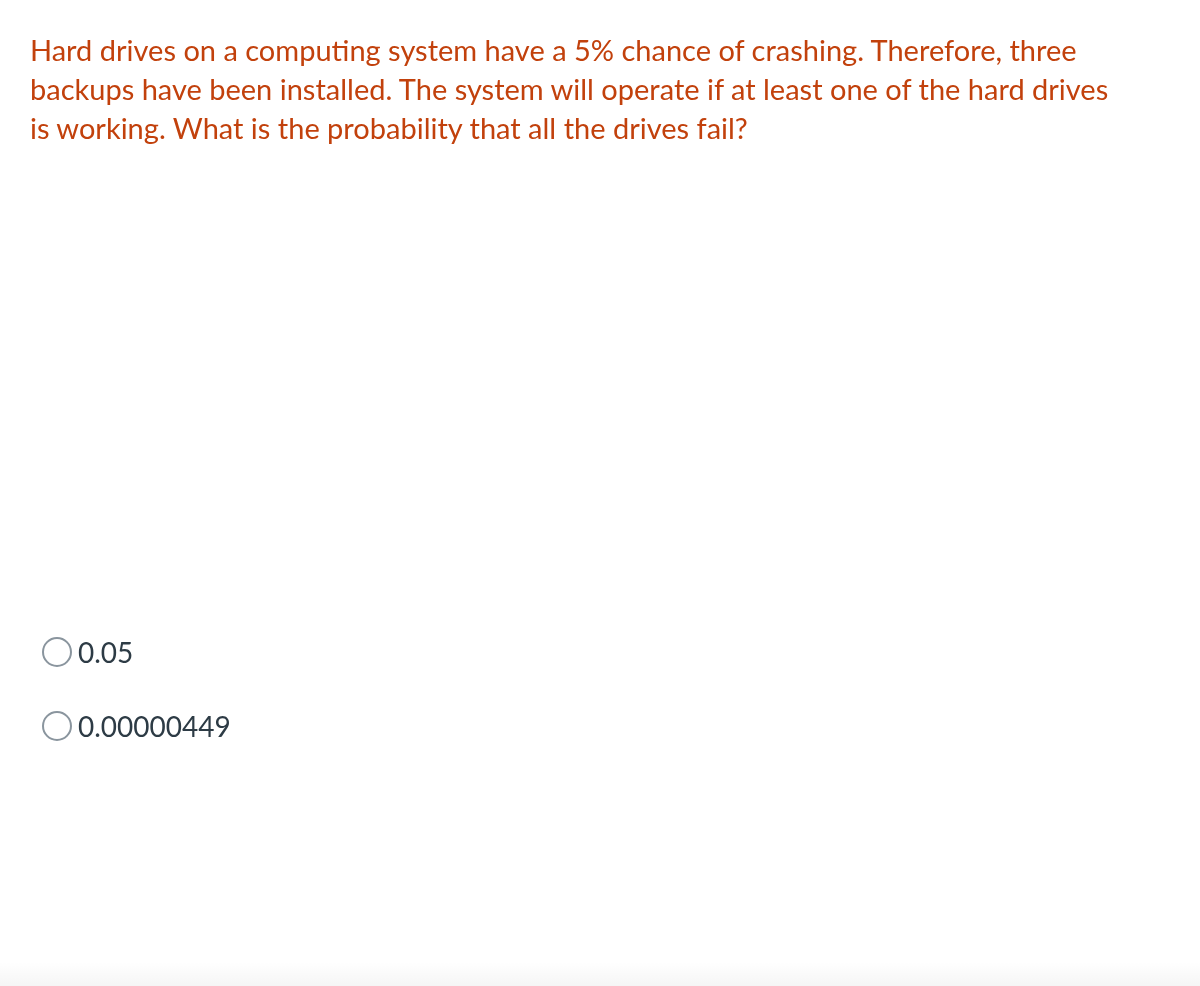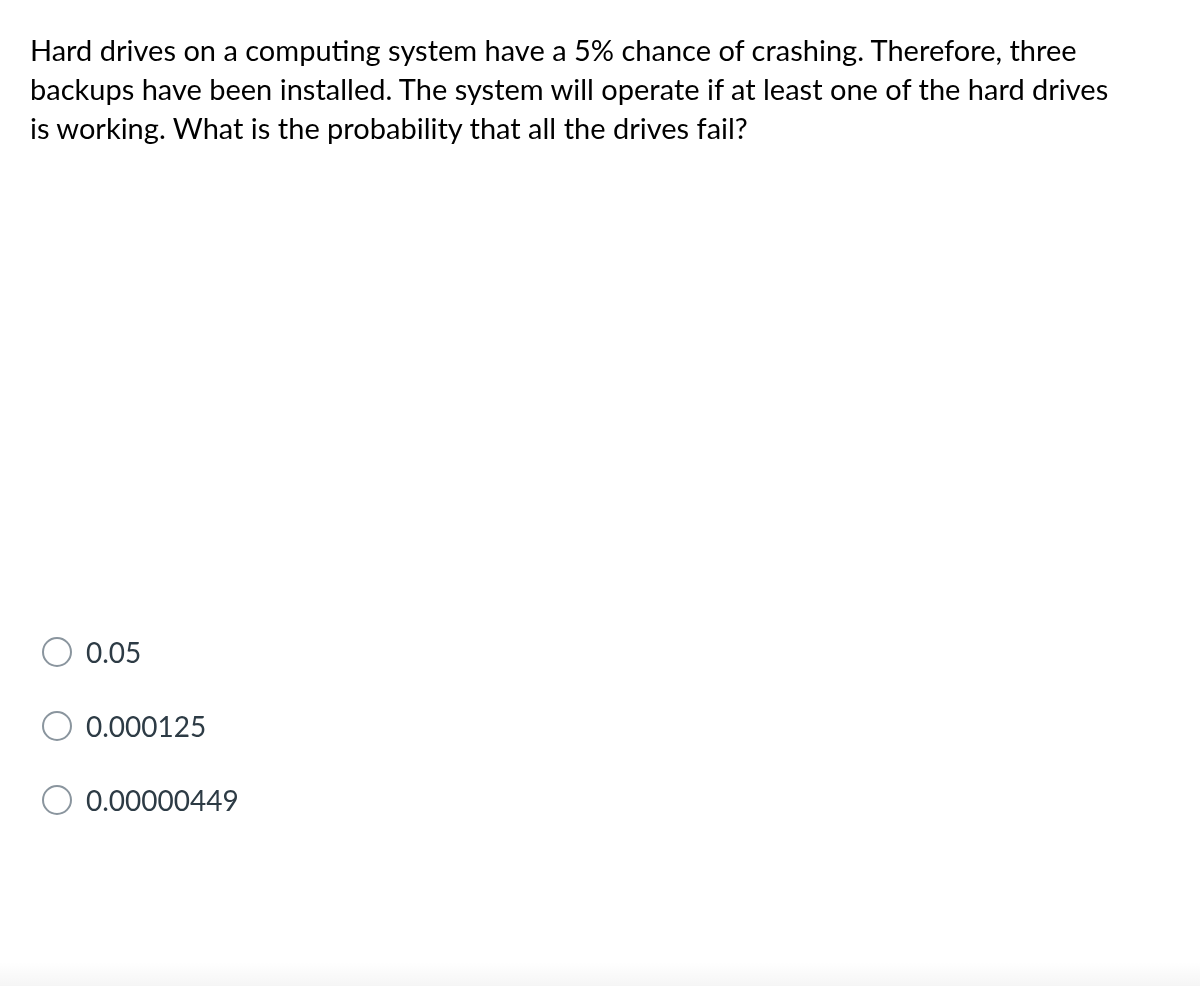--- a/index.html
+++ b/index.html
@@ -12,35 +12,35 @@
       background: #ffffff;
       width: 1200px;
       height: 986px;
       padding: 30px 30px 30px 30px;
       color: #2d3b45;
       position: relative;
     }
     .question-text {
       font-size: 29px;
       line-height: 1.35;
-      color: #000000;
+      color: #c2410c;
       font-weight: 400;
       margin-bottom: 490px;
       max-width: 1100px;
     }
     .options {
       display: flex;
       flex-direction: column;
       gap: 44px;
       padding-left: 12px;
     }
     .option-row {
       display: flex;
       align-items: center;
-      gap: 14px;
+      gap: 6px;
     }
     .radio {
       width: 30px;
       height: 30px;
       border: 2.5px solid #8a959e;
       border-radius: 50%;
       flex-shrink: 0;
       background: #ffffff;
       cursor: pointer;
     }
@@ -65,21 +65,17 @@
 
 <div class="question-text">Hard drives on a computing system have a 5% chance of crashing. Therefore, three backups have been installed. The system will operate if at least one of the hard drives is working. What is the probability that all the drives fail?</div>
 
 <div class="options">
   <div class="option-row">
     <div class="radio"></div>
     <span class="option-label">0.05</span>
   </div>
   <div class="option-row">
     <div class="radio"></div>
-    <span class="option-label">0.000125</span>
-  </div>
-  <div class="option-row">
-    <div class="radio"></div>
     <span class="option-label">0.00000449</span>
   </div>
 </div>
 
 <div class="bottom-fade"></div>
 
 </body></html>

